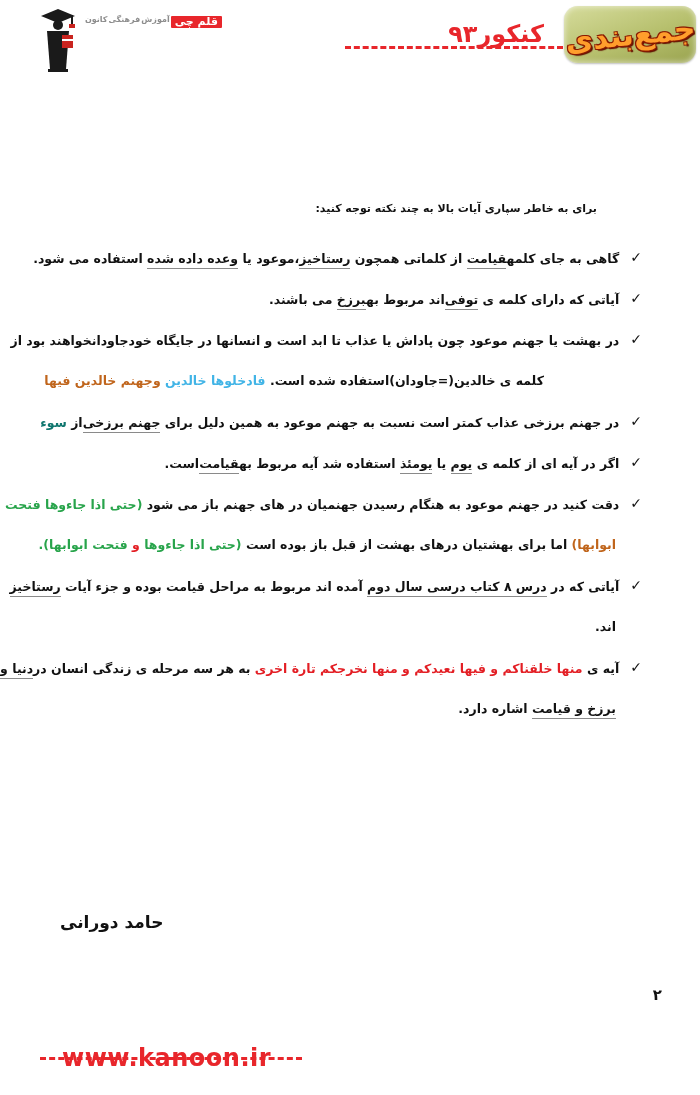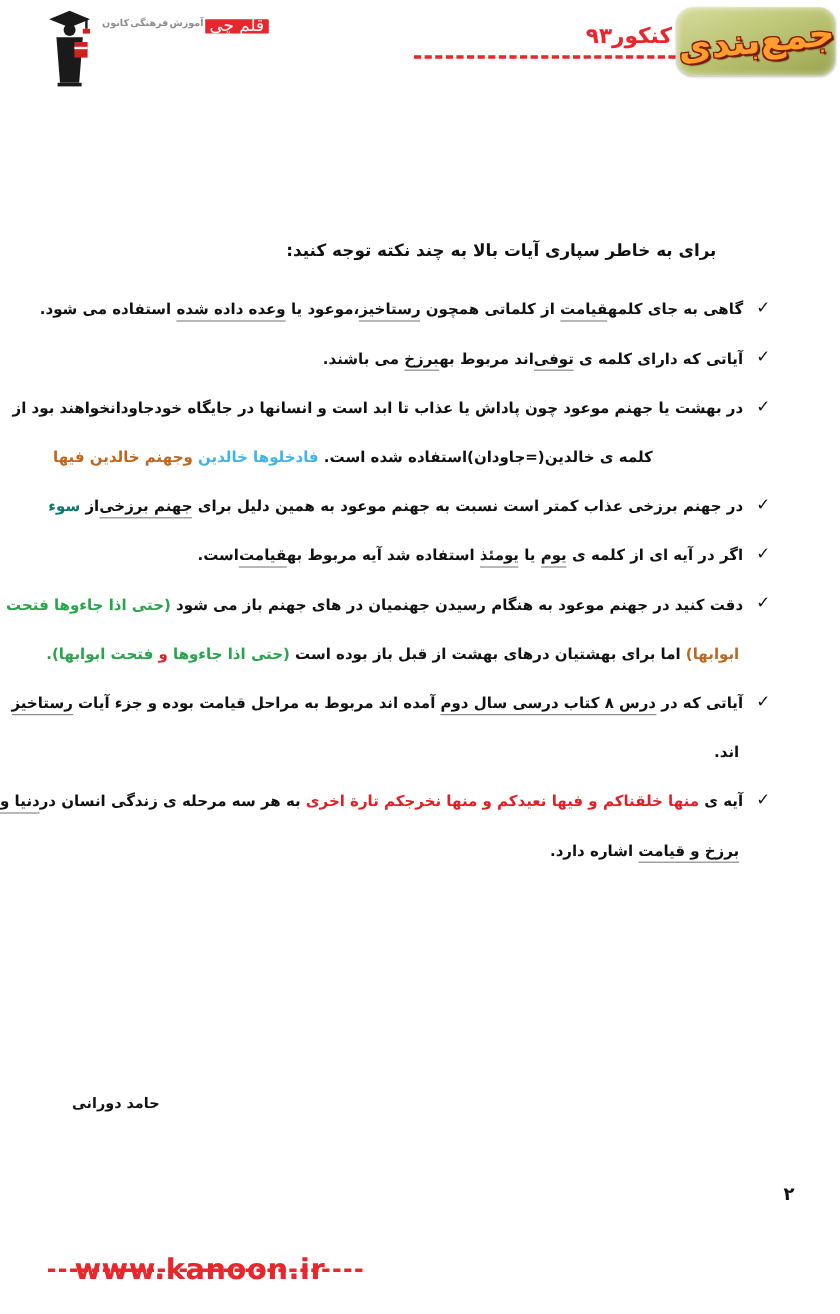--- a/index.html
+++ b/index.html
@@ -6,52 +6,52 @@
   .doc{
     position:relative;width:700px;height:1095px;background:#ffffff;
     margin:0 auto;overflow:hidden;
     font-family:"DejaVu Sans", sans-serif;color:#111;
   }
   
   .logo-left{position:absolute;top:5px;left:35px;display:flex;align-items:flex-start;gap:4px;}
   .logo-figure{display:block;}
   .logo-text{display:flex;flex-direction:row;align-items:flex-start;gap:1px;margin-top:10px;}
   .logo-text .lt{font-size:8px;line-height:10px;color:#8d8d8d;font-weight:bold;}
-  .logo-badge{background:var(--hred);color:#fff;font-size:14px;line-height:10px;font-weight:normal;padding:1px 4px;border-radius:1px;margin-top:1px;}
+  .logo-badge{background:var(--hred);color:#fff;font-size:11px;line-height:10px;font-weight:bold;padding:1px 4px;border-radius:1px;margin-top:1px;}
   .exam-label{
-    position:absolute;top:20px;right:140px;color:var(--hred);
-    font-size:18px;font-weight:bold;direction:rtl;
+    position:absolute;top:20px;right:156px;color:var(--hred);
+    font-size:24px;font-weight:bold;direction:rtl;
   }
   .header-dash{position:absolute;top:46px;left:345px;width:218px;border-top:3px dashed var(--hred);}
   .brand-badge{
     position:absolute;top:6px;right:4px;width:132px;height:57px;border-radius:14px;
     background:linear-gradient(160deg, #d6dc9c 0%, #b7c06e 55%, #99a34f 100%);
     box-shadow:inset 0 0 6px rgba(255,255,255,.7), 0 1px 2px rgba(0,0,0,.25);
     display:flex;align-items:center;justify-content:center;
   }
   .brand-badge .brand-txt{
     font-size:30px;font-weight:bold;direction:rtl;transform:rotate(-6deg);
     color:var(--btxt);
     text-shadow:-1px -1px 0 #8b1a00,1px -1px 0 #8b1a00,-1px 1px 0 #8b1a00,1px 1px 0 #8b1a00,2px 2px 1px #5e0f00;
     letter-spacing:1px;
   }
   
   .content{
     position:absolute;top:199px;right:58px;left:55px;
     direction:rtl;text-align:right;font-weight:bold;
   }
-  .intro{font-size:14px;line-height:20px;padding-right:45px;margin-bottom:29px;white-space:nowrap;}
+  .intro{font-size:11px;line-height:20px;padding-right:45px;margin-bottom:29px;white-space:nowrap;}
   .line{font-size:12.5px;line-height:20px;height:20px;margin-bottom:21px;white-space:nowrap;}
   .bullet{margin-bottom:9px;}
   .line.cont{padding-right:26px;}
   .line.indent2{padding-right:98px;}
   .check{display:inline-block;font-size:14px;margin-left:11px;transform:translateY(-1px);}
   .u{border-bottom:1.5px solid var(--ul);padding-bottom:2px;}
   
-  .author{position:absolute;top:912px;left:60px;font-size:12px;font-weight:bold;direction:rtl;}
+  .author{position:absolute;top:912px;left:60px;font-size:17px;font-weight:bold;direction:rtl;}
   .page-num{position:absolute;top:986px;right:38px;font-size:15px;font-weight:bold;}
   .site{position:absolute;top:1024px;left:62px;font-size:24px;font-weight:bold;color:var(--hred);letter-spacing:0.5px;margin-top:20px;}
   .footer-dash{position:absolute;top:1057px;left:40px;width:262px;border-top:3px dashed var(--hred);}
 </style>
 </head>
 <body>
 
 <div class="doc">
 
   <div class="logo-left">

